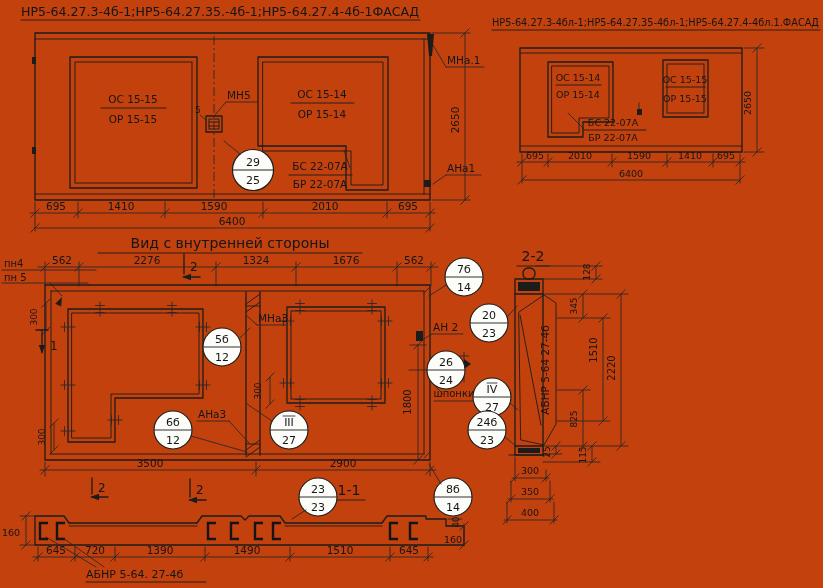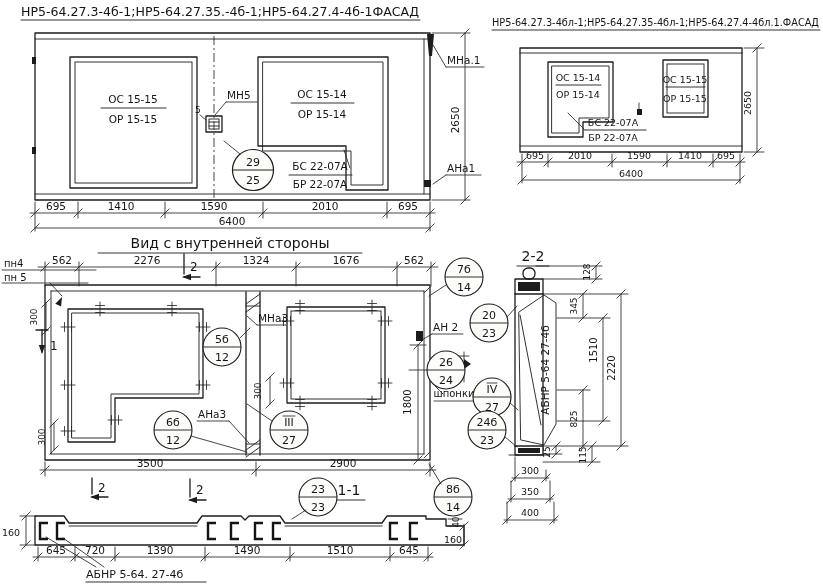--- a/index.html
+++ b/index.html
@@ -1,16 +1,16 @@
 <!DOCTYPE html>
 <html><head>
 <meta charset="utf-8">
 <style>
   html,body{margin:0;padding:0;background:#e8e8e4;}
-  #sheet{position:relative;width:823px;height:588px;background:#ffffff;overflow:hidden;}
+  #sheet{position:relative;width:823px;height:588px;background:#c2410c;overflow:hidden;}
   svg{position:absolute;left:0;top:0;}
   .ln{stroke:#1c1c1c;stroke-width:1.3;fill:none;stroke-linecap:round;stroke-linejoin:round;}
   .th{stroke:#1c1c1c;stroke-width:0.9;fill:none;stroke-linecap:round;}
   .dm{stroke:#26262a;stroke-width:0.85;fill:none;stroke-linecap:round;}
   .dash{stroke:#26262a;stroke-width:0.85;fill:none;stroke-dasharray:9 3 2 3;}
   .fl{fill:#1c1c1c;stroke:none;}
   text{font-family:"DejaVu Sans","Liberation Sans",sans-serif;fill:#151518;}
   .t8{font-size:8.5px;} .t9{font-size:9px;} .t95{font-size:9.5px;} .t10{font-size:10px;}
   .t105{font-size:10.5px;} .t11{font-size:11px;} .t12{font-size:12px;} .t14{font-size:14px;}
   .mid{text-anchor:middle;}

